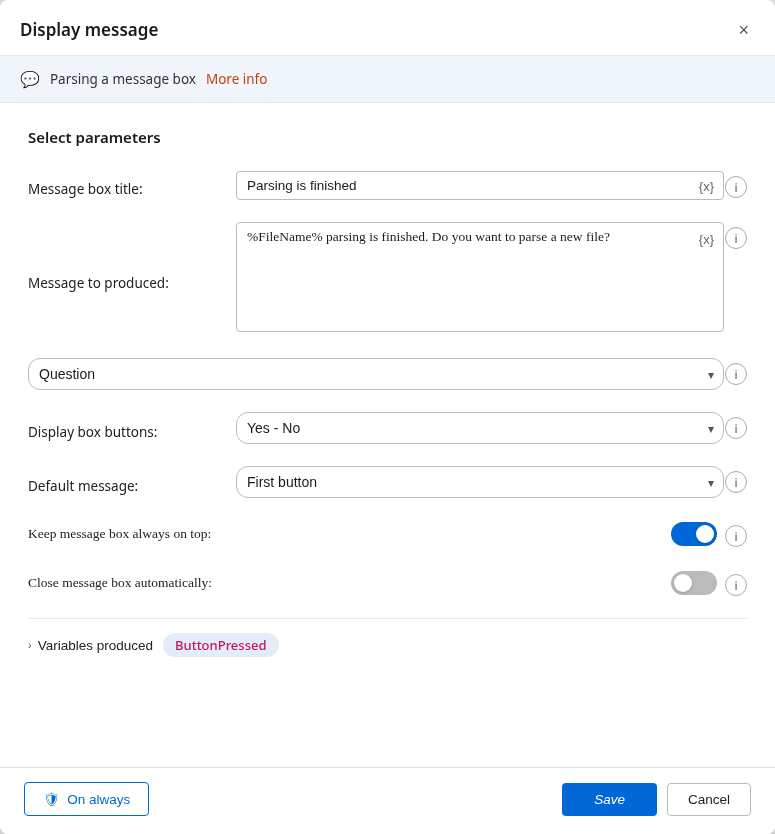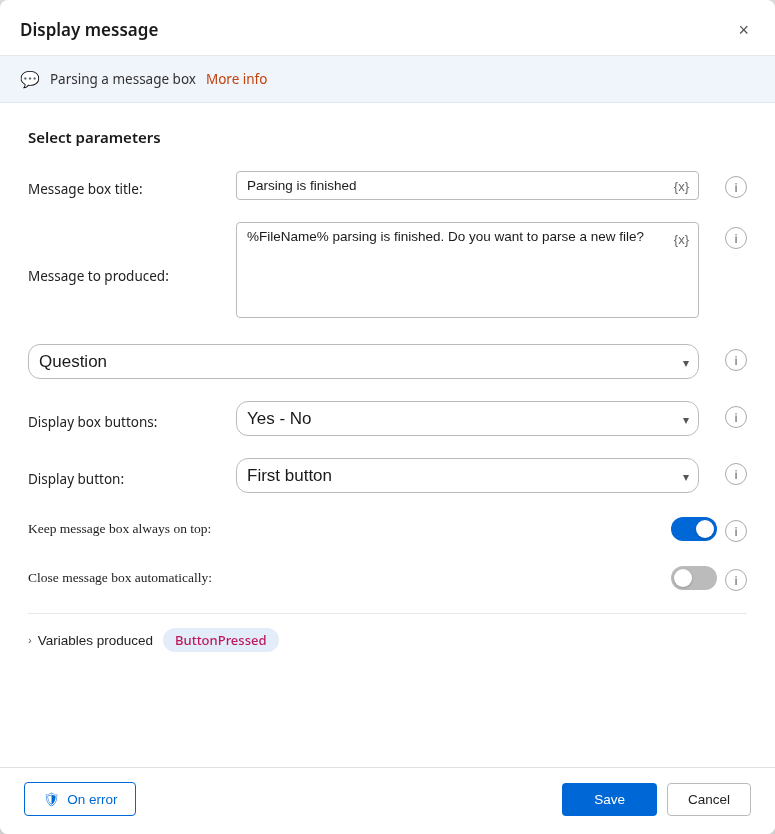--- a/index.html
+++ b/index.html
@@ -79,21 +79,21 @@
     .form-label {
       min-width: 200px;
       padding-top: 7px;
       color: #222;
       font-size: 13.5px;
     }
     .form-control-wrap {
       flex: 1;
       display: flex;
       align-items: flex-start;
-      gap: 26px;
+      gap: 1px;
     }
     .text-input-wrap {
       flex: 1;
       position: relative;
     }
     .text-input {
       width: 100%;
       border: 1px solid #bbb;
       border-radius: 4px;
       padding: 6px 36px 6px 10px;
@@ -113,30 +113,30 @@
       font-size: 13px;
       cursor: pointer;
       padding: 2px;
     }
     .textarea-wrap {
       flex: 1;
       position: relative;
     }
     .text-area {
       width: 100%;
-      height: 96px;
+      height: 110px;
       border: 1px solid #bbb;
       border-radius: 4px;
       padding: 6px 36px 6px 10px;
       font-size: 13.5px;
       color: #1a1a1a;
       background: #fff;
       resize: none;
       outline: none;
-      font-family: Liberation Sans, sans-serif;
+      font-family: Liberation Serif, serif;
     }
     .variable-btn-textarea {
       position: absolute;
       right: 8px;
       top: 8px;
       background: none;
       border: none;
       color: #666;
       font-size: 13px;
       cursor: pointer;
@@ -144,21 +144,21 @@
     }
     .select-wrap {
       flex: 1;
       position: relative;
     }
     .select-input {
       width: 100%;
       border: 1px solid #bbb;
       border-radius: 12px;
       padding: 7px 36px 7px 10px;
-      font-size: 17px;
+      font-size: 14px;
       color: #1a1a1a;
       background: #fff;
       appearance: none;
       cursor: pointer;
       outline: none;
     }
     .select-chevron {
       position: absolute;
       right: 10px;
       top: 50%;
@@ -283,20 +283,21 @@
     }
     .btn-save {
       background: #0068d6;
       color: #fff;
       border: none;
       border-radius: 4px;
       padding: 8px 32px;
       font-size: 13.5px;
       cursor: pointer;
       font-weight: 500;
+      font-style: italic;
     }
     .btn-cancel {
       background: #fff;
       color: #222;
       border: 1.5px solid #bbb;
       border-radius: 4px;
       padding: 8px 20px;
       font-size: 13.5px;
       cursor: pointer;
       font-weight: 500;
@@ -375,21 +376,21 @@
             <option>Yes - No - Cancel</option>
             <option>Retry - Cancel</option>
           </select>
           <span class="select-chevron">▾</span>
         </div>
         <div class="info-icon">ℹ</div>
       </div>
     </div>
 
     <div class="form-row">
-      <span class="form-label">Display button:</span>
+      <span class="form-label">Default message:</span>
       <div class="form-control-wrap">
         <div class="select-wrap">
           <select class="select-input">
             <option>First button</option>
             <option>Second button</option>
             <option>Third button</option>
           </select>
           <span class="select-chevron">▾</span>
         </div>
         <div class="info-icon">ℹ</div>
@@ -425,20 +426,20 @@
         <span class="chevron-right">›</span>
         <span>Variables produced</span>
       </button>
       <span class="badge">ButtonPressed</span>
     </div>
   </div>
 
   <div class="dialog-footer">
     <button class="btn-on-error">
       <span>🛡</span>
-      <span>On error</span>
+      <span>On always</span>
     </button>
     <div class="footer-right">
       <button class="btn-save">Save</button>
       <button class="btn-cancel">Cancel</button>
     </div>
   </div>
 </div>
 
 </body></html>

